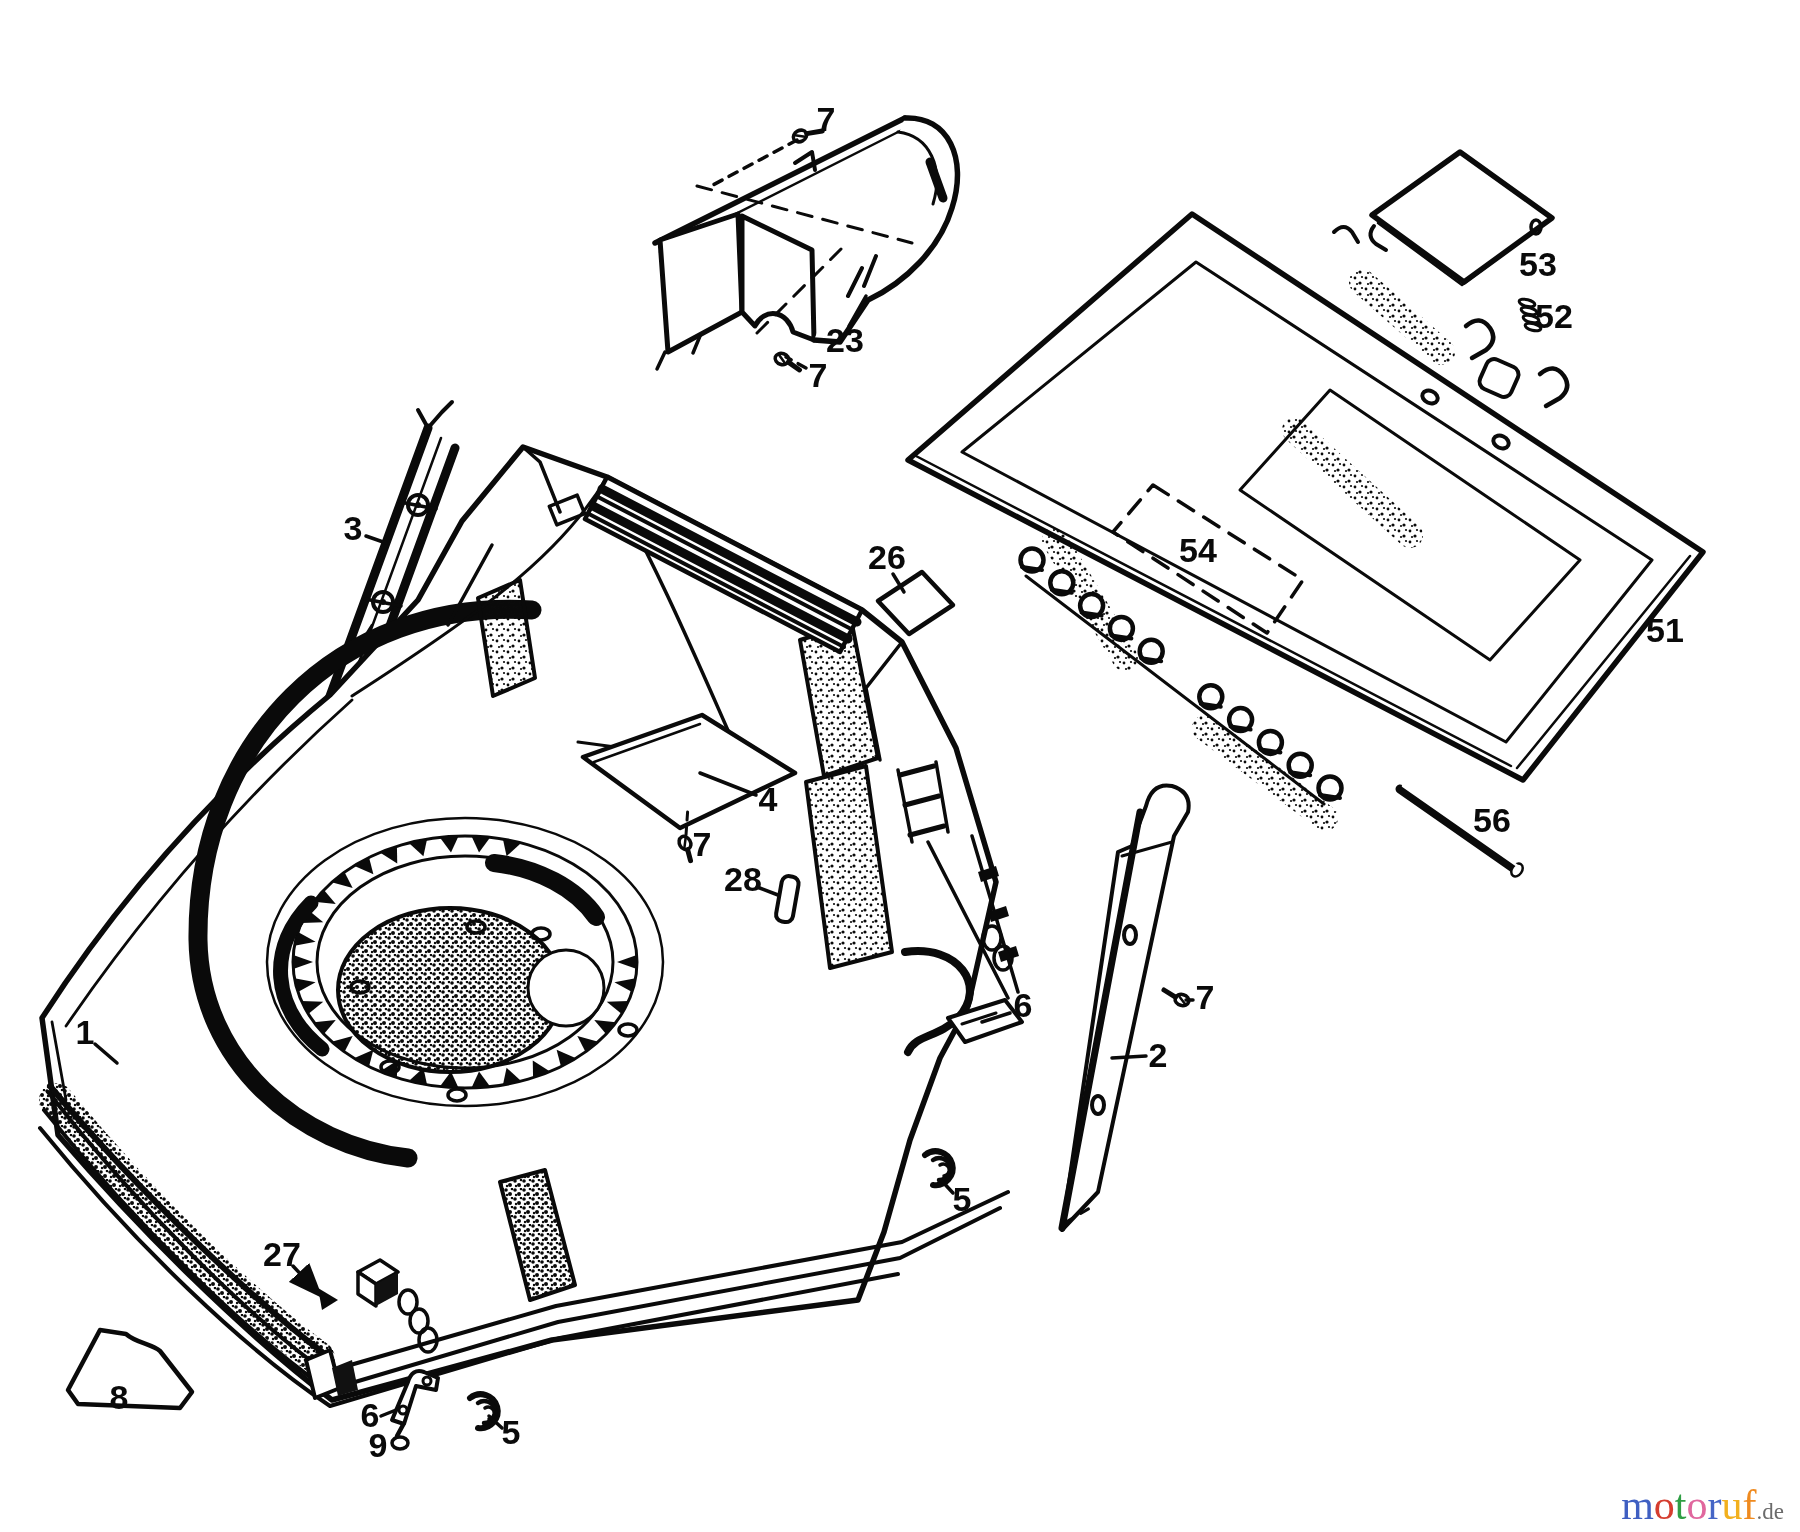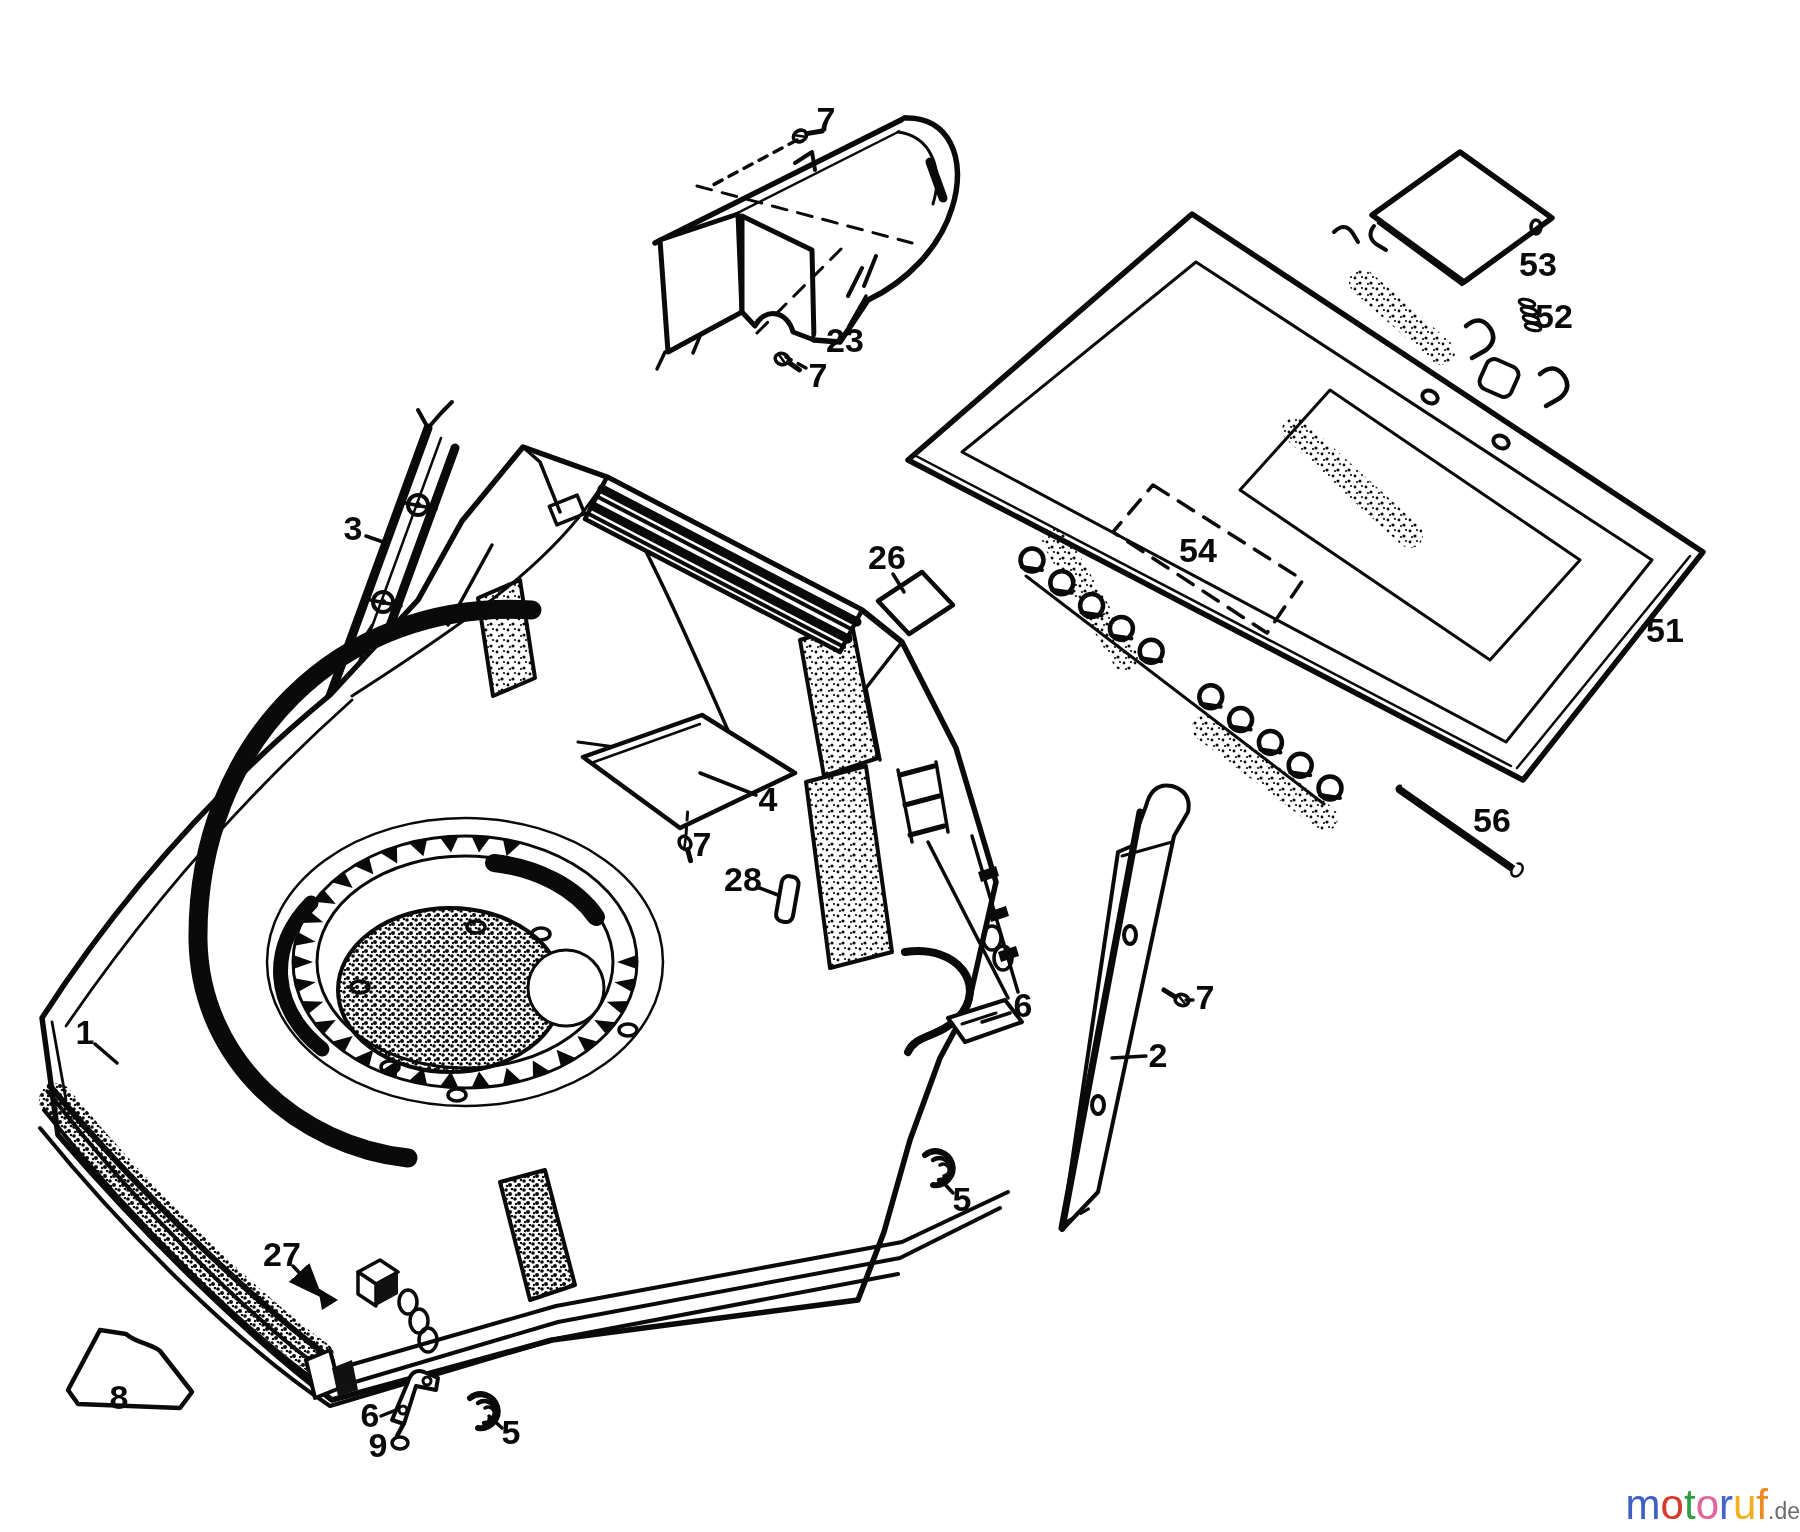--- a/index.html
+++ b/index.html
@@ -1,21 +1,21 @@
 <!DOCTYPE html>
 <html><head>
 <meta charset="utf-8">
 <style>
   html,body{margin:0;padding:0;background:#ffffff;}
   .page{position:relative;width:1800px;height:1532px;background:#fff;overflow:hidden;
         font-family:"Liberation Sans",sans-serif;}
   svg text.lbl{font-family:"Liberation Sans",sans-serif;font-weight:bold;
                font-size:34px;fill:#0a0a0a;}
-  .watermark{position:absolute;right:0;bottom:6px;
-             font-family:Liberation Sans, sans-serif;font-size:42px;line-height:1;
+  .watermark{position:absolute;right:16px;bottom:6px;
+             font-family:Liberation Serif, serif;font-size:42px;line-height:1;
              user-select:none;}
   .watermark .suffix{font-size:23px;}
 </style>
 </head>
 <body>
 
 <div class="page">
 <svg viewBox="0 0 1800 1532" width="1800" height="1532" fill="none" stroke="#0a0a0a" stroke-linecap="round" stroke-linejoin="round">
   <defs>
     <pattern id="stip" width="11" height="11" patternUnits="userSpaceOnUse">

